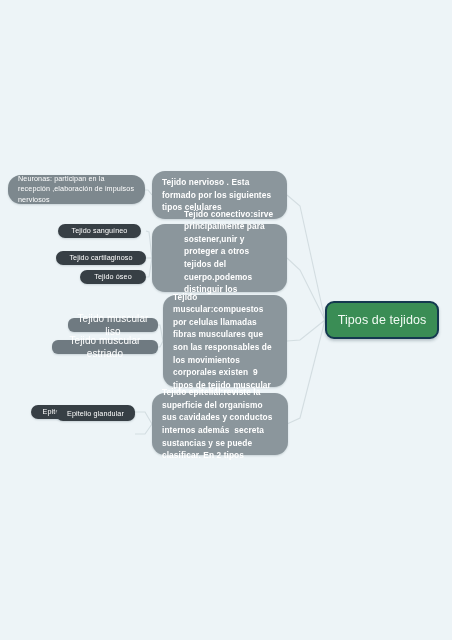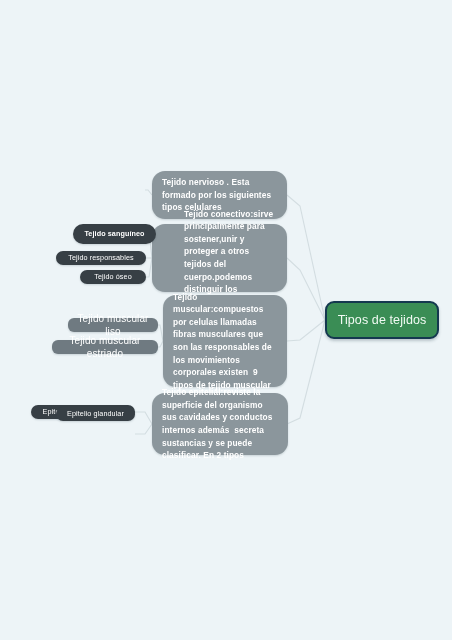--- a/index.html
+++ b/index.html
@@ -125,29 +125,32 @@
     </g>
   </svg>
 
   <div class="node root" style="left:325px; top:301px; width:114px; height:38px;">
     <span class="node-label">Tipos de tejidos</span>
   </div>
 
   <div class="node branch" style="left:152px; top:171px; width:135px; height:48px;">
     <span class="node-label">Tejido nervioso . Esta formado por los siguientes tipos celulares</span>
   </div>
+  <div class="node leaf-wide" style="left:8px; top:175px; width:137px; height:29px;">
+    <span class="node-label">Neuronas: participan en la recepción ,elaboración de impulsos nerviosos</span>
+  </div>
 
   <div class="node branch" style="left:152px; top:224px; width:135px; height:68px;padding-left:32px;">
     <span class="node-label">Tejido conectivo:sirve principalmente para sostener,unir y proteger a otros tejidos del cuerpo.podemos distinguir los siguientes tipos</span>
   </div>
-  <div class="node leaf-dark" style="left:73px; top:224px; width:83px; height:20px;font-weight:bold;">
+  <div class="node leaf-dark" style="left:58px; top:224px; width:83px; height:14px;">
     <span class="node-label">Tejido sanguíneo</span>
   </div>
   <div class="node leaf-dark" style="left:56px; top:251px; width:90px; height:14px;">
-    <span class="node-label">Tejido responsables</span>
+    <span class="node-label">Tejido cartilaginoso</span>
   </div>
   <div class="node leaf-dark" style="left:80px; top:270px; width:66px; height:14px;border-radius:7px;">
     <span class="node-label">Tejido óseo</span>
   </div>
 
   <div class="node branch" style="left:163px; top:295px; width:124px; height:92px;">
     <span class="node-label">Tejido muscular:compuestos por celulas llamadas fibras musculares que son las responsables de los movimientos corporales existen  9 tipos de tejido muscular</span>
   </div>
   <div class="node leaf-gray" style="left:68px; top:318px; width:90px; height:14px;">
     <span class="node-label">Tejido muscular liso</span>

